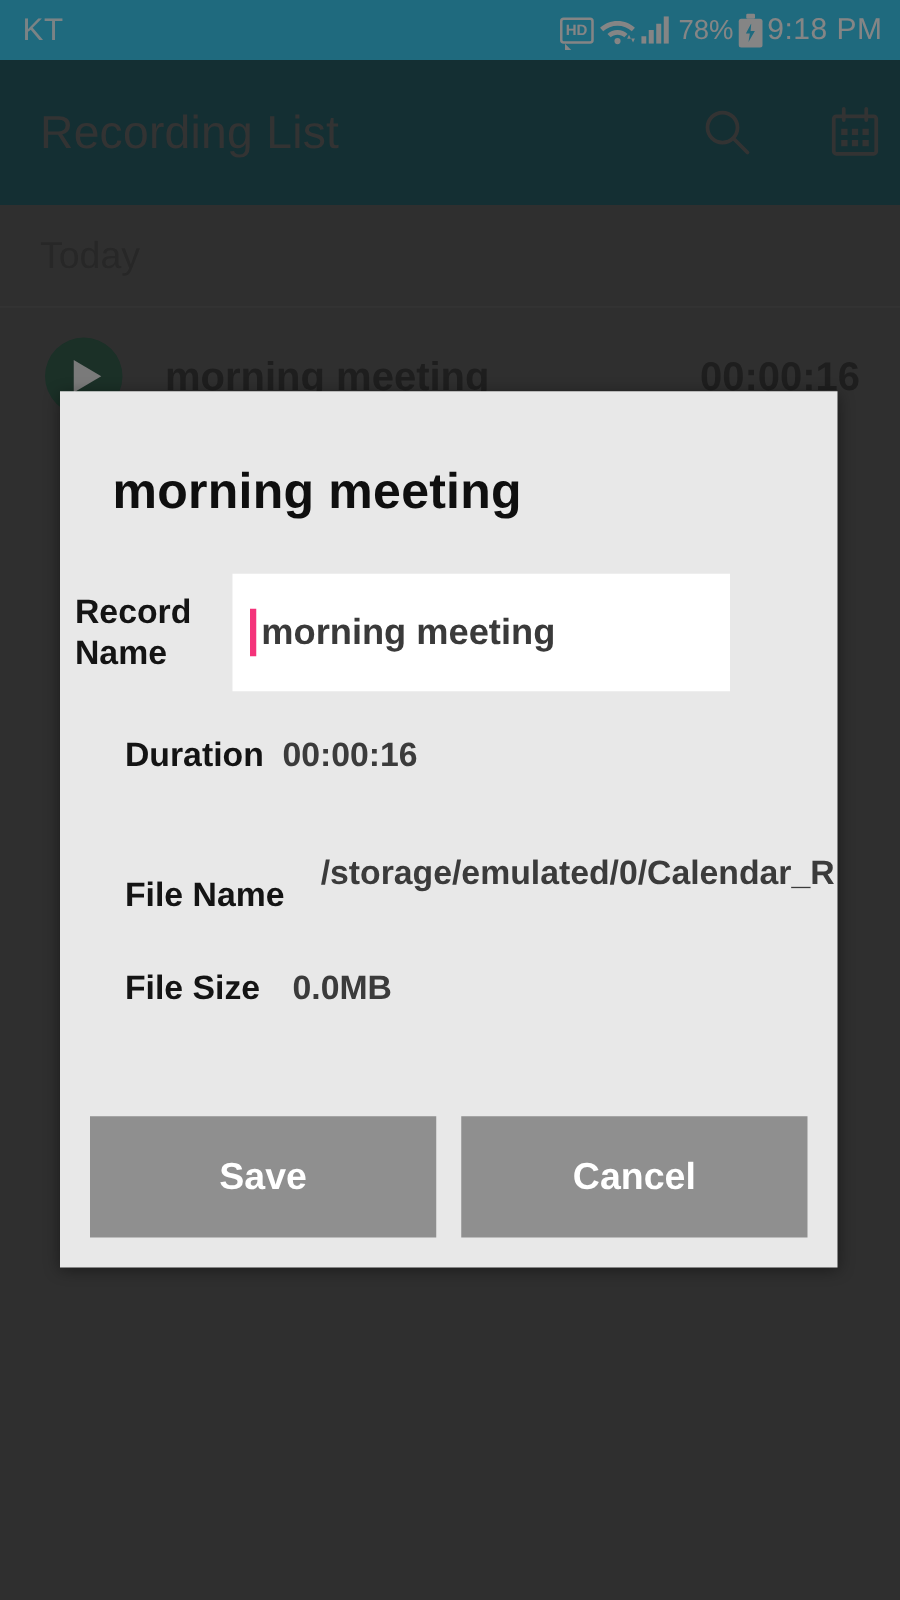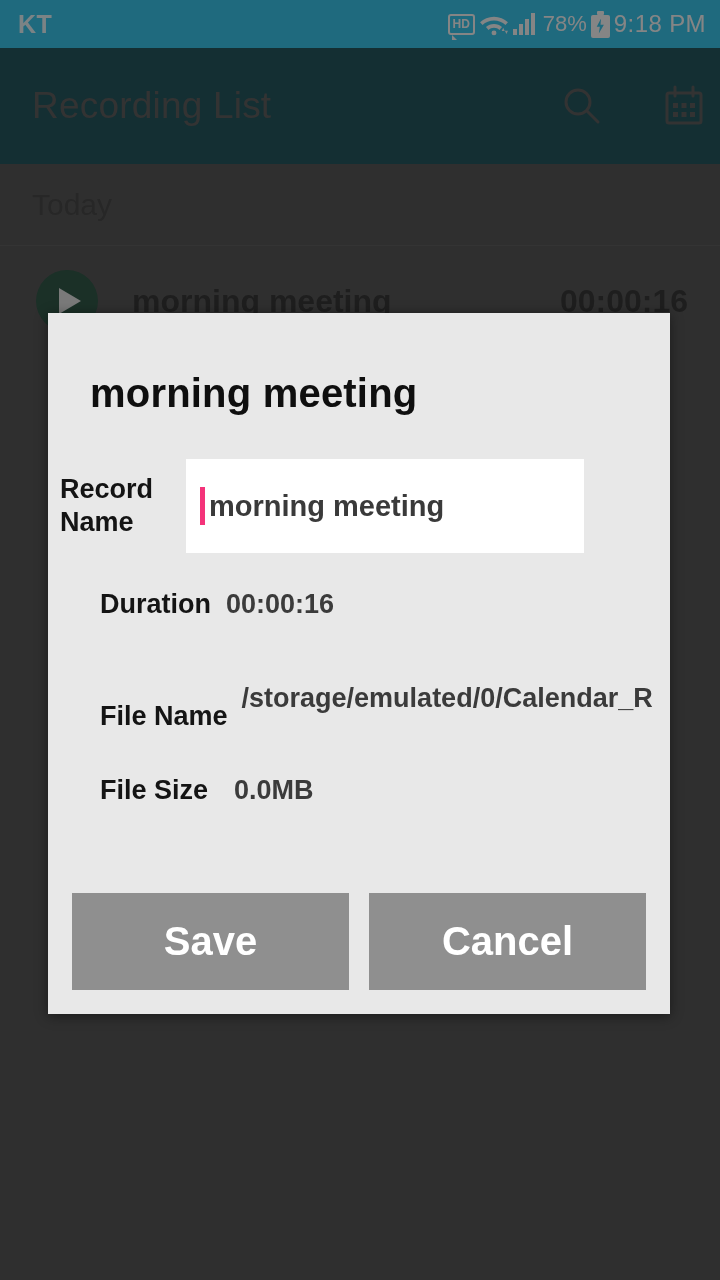--- a/index.html
+++ b/index.html
@@ -10,21 +10,21 @@
     overflow:hidden;
   }
   #screen { position:relative; width:720px; height:1280px; background:#424242; }
 
   
   .statusbar{
     position:absolute; top:0; left:0; width:720px; height:48px;
     background:#1EC3F0; display:flex; align-items:center;
     padding:0 14px 0 18px; color:#ffffff;
   }
-  .carrier{ font-size:25px; letter-spacing:.5px; font-weight:700; color:#e9fbff; }
+  .carrier{ font-size:25px; letter-spacing:.5px; font-weight:400; color:#e9fbff; }
   .sb-right{ margin-left:auto; display:flex; align-items:center; gap:4px; }
   .hd-icon{ position:relative; width:27px; height:21px; }
   .hd-icon .bub{
     position:absolute; inset:0; border:2px solid #ffffff; border-radius:3px;
   }
   .hd-icon .tail{
     position:absolute; left:4px; bottom:-5px; width:0; height:0;
     border-left:5px solid #ffffff; border-top:5px solid transparent;
   }
   .hd-icon .txt{
@@ -114,34 +114,34 @@
   .input-text{
     margin-left:4px; font-size:29px; font-weight:bold; color:#3a3a3a; white-space:nowrap;
   }
 
   .row-duration{ height:96px; }
   .row-duration .row-label{ width:126px; flex:0 0 126px; }
   .row-duration .row-value{ margin-left:0; }
 
   .row-file{ height:92px; }
   .row-file .row-label{ flex:0 0 auto;margin-top:36px; }
-  .row-file .row-value{ margin-left:14px; }
+  .row-file .row-value{ margin-left:29px; }
 
   .row-size{ height:92px; }
   .row-size .row-label{ flex:0 0 auto;text-align:right; }
   .row-size .row-value{ margin-left:26px; }
 
   .btn-row{
     position:absolute; left:24px; bottom:24px; width:574px;
     display:flex; gap:20px;
   }
   .dlg-btn{
     flex:1 1 0; height:97px; background:#8f8f8f; border:none;
     display:flex; align-items:center; justify-content:center;
-    color:#ffffff; font-size:40px; font-weight:bold;
+    color:#ffffff; font-size:30px; font-weight:bold;
     font-family:"Liberation Sans", sans-serif; cursor:pointer;
   }
 </style>
 </head>
 <body>
 
 <div id="screen">
 
   <div class="statusbar">
     <span class="carrier">KT</span>

